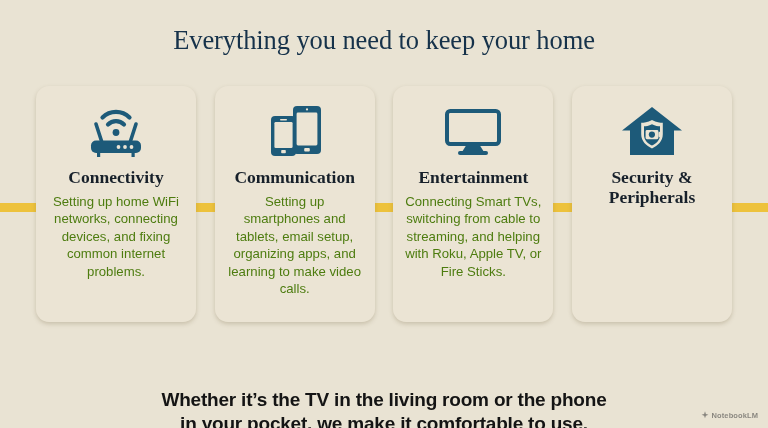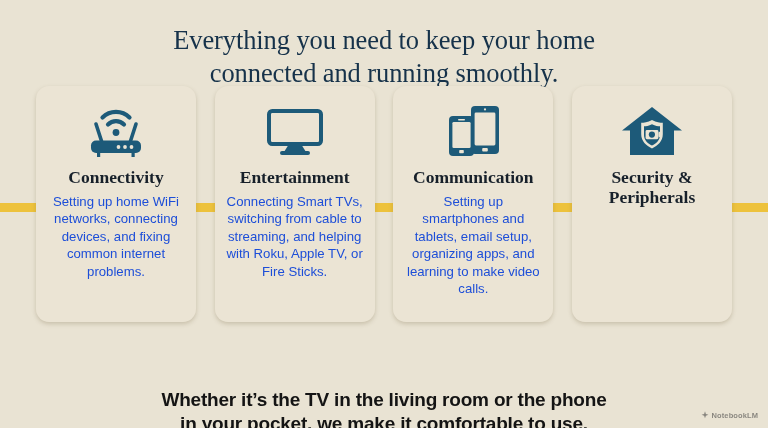--- a/index.html
+++ b/index.html
@@ -91,21 +91,21 @@
     font-size: 17.5px;
     line-height: 1.12;
     color: #17202a;
     margin-bottom: 5px;
   }
 
   .card-desc {
     font-family: "Liberation Sans", sans-serif;
     font-size: 13.2px;
     line-height: 1.33;
-    color: #1d4ed8;
+    color: #4d7c0f;
     padding: 0 2px;
   }
 
   
   .footer-text {
     position: absolute;
     left: 0;
     top: 352px;
     width: 768px;
     text-align: center;
@@ -136,21 +136,20 @@
     letter-spacing: 0.1px;
   }
 </style>
 </head>
 <body>
 
 <div id="infographic">
 
   <h1 class="headline">
     <span>Everything you need to keep your home</span>
-    <span class="l2">connected and running smoothly.</span>
   </h1>
 
   <div class="yellow-rule"></div>
 
   <div class="cards">
 
     <div class="card">
       <div class="card-icon">
         <svg width="64" height="56" viewBox="0 0 64 56" fill="none">
           <g stroke="#1d5a79" stroke-width="4.2" stroke-linecap="round" fill="none">
@@ -170,46 +169,46 @@
           <rect x="47.5" y="50" width="3.2" height="4" fill="#1d5a79"></rect>
         </svg>
       </div>
       <div class="card-title">Connectivity</div>
       <div class="card-desc">Setting up home WiFi networks, connecting devices, and fixing common internet problems.</div>
     </div>
 
     <div class="card">
       <div class="card-icon">
         <svg width="64" height="56" viewBox="0 0 64 56" fill="none">
-          <rect x="6" y="8" width="52" height="33" rx="3.2" fill="none" stroke="#1d5a79" stroke-width="4"></rect>
-          <path d="M21 49h22l-5-8H26z" fill="#1d5a79"></path>
-          <rect x="17" y="48" width="30" height="4" rx="2" fill="#1d5a79"></rect>
-        </svg>
-      </div>
-      <div class="card-title">Entertainment</div>
-      <div class="card-desc">Connecting Smart TVs, switching from cable to streaming, and helping with Roku, Apple TV, or Fire Sticks.</div>
-    </div>
-
-    <div class="card">
-      <div class="card-icon">
-        <svg width="64" height="56" viewBox="0 0 64 56" fill="none">
 
           <rect x="30" y="3" width="28" height="48" rx="4" fill="#1d5a79"></rect>
           <rect x="33.6" y="9.5" width="20.8" height="33" rx="1.4" fill="#ebe4d4"></rect>
           <circle cx="44" cy="6.4" r="1.1" fill="#ebe4d4"></circle>
           <rect x="41.2" y="45" width="5.6" height="3.4" rx="0.9" fill="#ebe4d4"></rect>
 
           <rect x="8" y="13" width="25" height="40" rx="4" fill="#1d5a79"></rect>
           <rect x="11.4" y="19" width="18.2" height="26" rx="1.3" fill="#ebe4d4"></rect>
           <rect x="17" y="16" width="7" height="1.5" rx="0.75" fill="#ebe4d4"></rect>
           <rect x="18.2" y="47" width="4.6" height="3.2" rx="0.8" fill="#ebe4d4"></rect>
         </svg>
       </div>
       <div class="card-title">Communication</div>
       <div class="card-desc">Setting up smartphones and tablets, email setup, organizing apps, and learning to make video calls.</div>
+    </div>
+
+    <div class="card">
+      <div class="card-icon">
+        <svg width="64" height="56" viewBox="0 0 64 56" fill="none">
+          <rect x="6" y="8" width="52" height="33" rx="3.2" fill="none" stroke="#1d5a79" stroke-width="4"></rect>
+          <path d="M21 49h22l-5-8H26z" fill="#1d5a79"></path>
+          <rect x="17" y="48" width="30" height="4" rx="2" fill="#1d5a79"></rect>
+        </svg>
+      </div>
+      <div class="card-title">Entertainment</div>
+      <div class="card-desc">Connecting Smart TVs, switching from cable to streaming, and helping with Roku, Apple TV, or Fire Sticks.</div>
     </div>
 
     <div class="card">
       <div class="card-icon">
         <svg width="64" height="56" viewBox="0 0 64 56" fill="none">
           <path d="M32 4 2 27.5h8V52h44V27.5h8z" fill="#1d5a79"></path>
           <path d="M32 17c4.6 2.3 7.9 2.8 10.8 2.8v11.5c0 7-5 11.5-10.8 14.2-5.8-2.7-10.8-7.2-10.8-14.2V19.8C24.1 19.8 27.4 19.3 32 17z" fill="#ebe4d4"></path>
           <path d="M32 21.2c3.4 1.7 5.9 2.1 8 2.1v8.6c0 5.2-3.7 8.6-8 10.6-4.3-2-8-5.4-8-10.6v-8.6c2.1 0 4.6-0.4 8-2.1z" fill="#1d5a79"></path>
           <rect x="25.6" y="27" width="12.8" height="9.2" rx="1.4" fill="#ebe4d4"></rect>
           <path d="M38.4 29.4l3.6-2.1v8.2l-3.6-2.1z" fill="#ebe4d4"></path>

